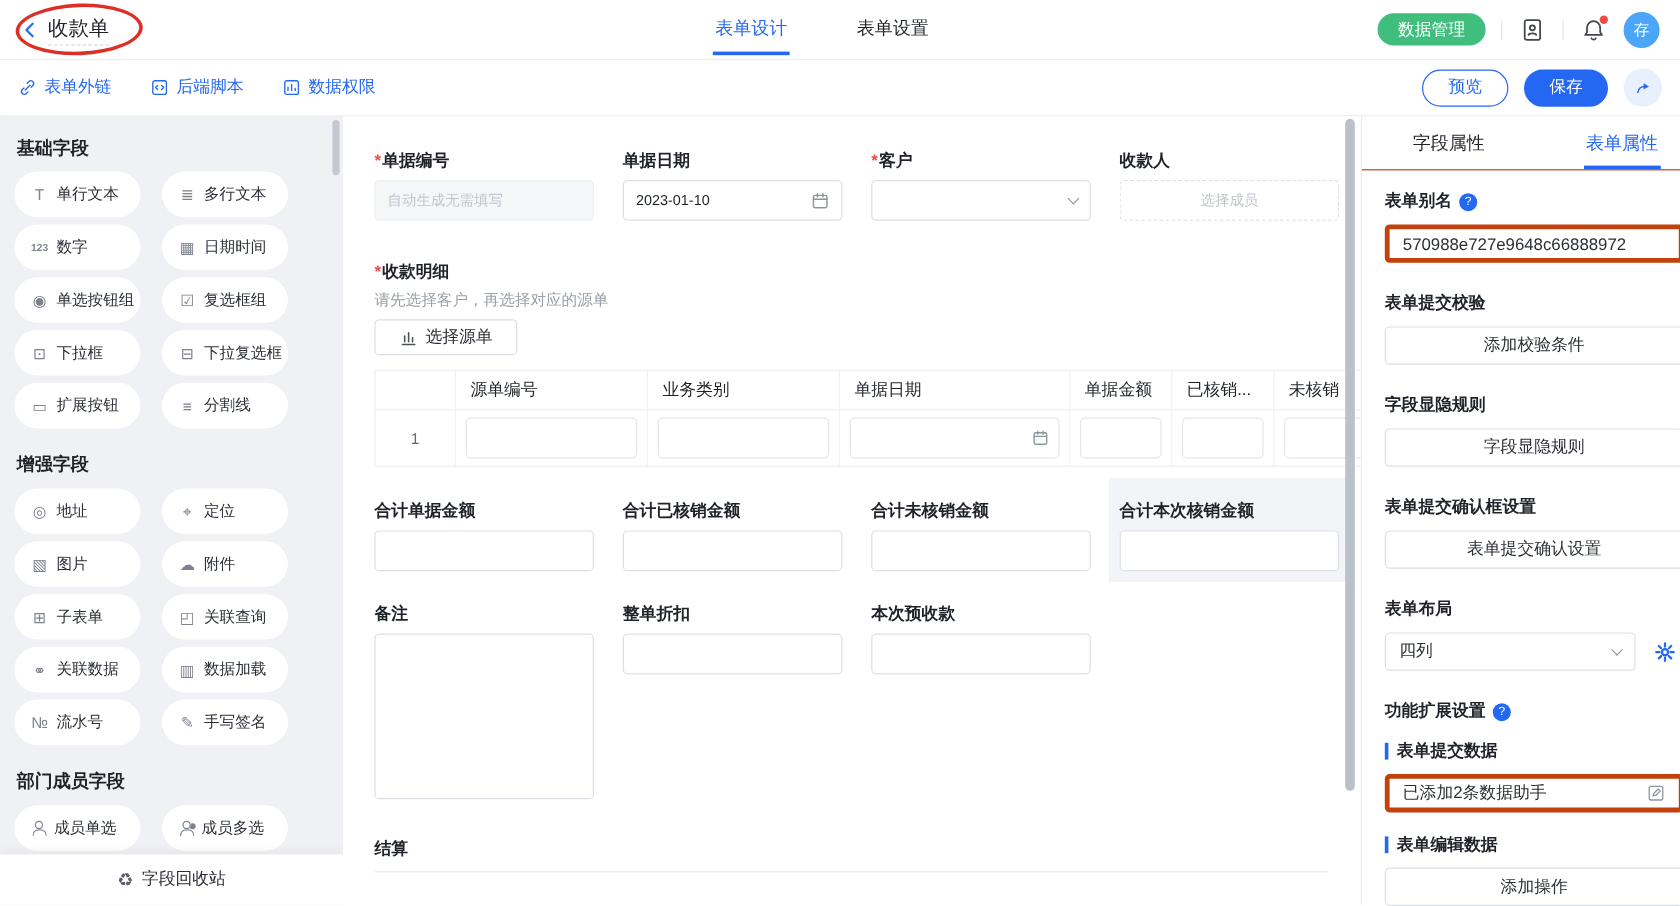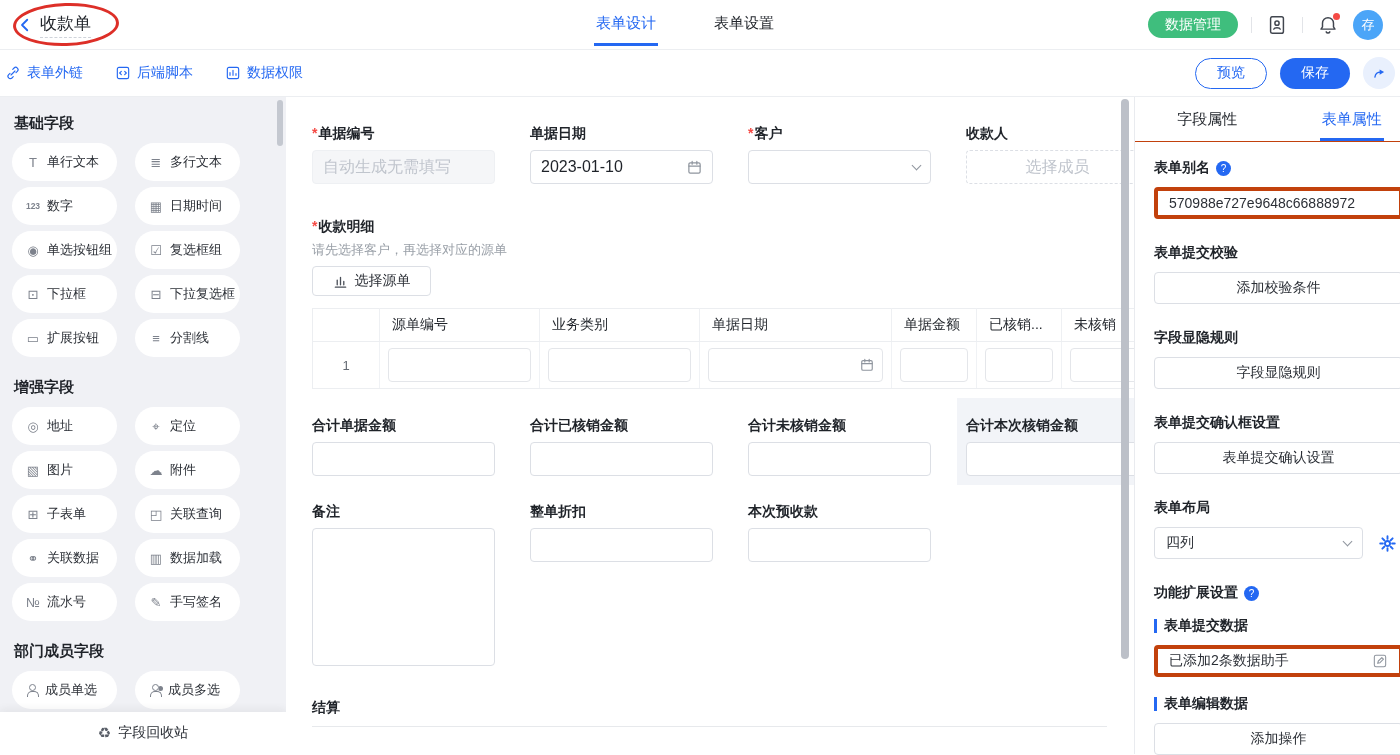--- a/index.html
+++ b/index.html
@@ -16,21 +16,21 @@
   .h-tab.active{color:#2468f2;font-weight:500}
   .h-tab.active::after{content:"";position:absolute;bottom:0;left:50%;transform:translateX(-50%);width:64px;height:3px;background:#2468f2}
   .h-right{margin-left:auto;display:flex;align-items:center;gap:13px;margin-right:17px}
   .green-btn{height:27px;padding:0 17px;border-radius:15px;background:#3fbe7d;color:#fff;font-size:14px;display:flex;align-items:center;cursor:pointer}
   .vdiv{width:1px;height:16px;background:#e2e4e8}
   .hicon{width:24px;height:24px;position:relative;color:#41464f;display:flex;align-items:center;justify-content:center}
   .reddot{position:absolute;top:0;right:0;width:7px;height:7px;border-radius:50%;background:#f54a45}
   .avatar{width:30px;height:30px;border-radius:50%;background:#4ba5f8;color:#fff;font-size:13px;display:flex;align-items:center;justify-content:center}
 
   
-  .toolbar{height:47px;display:flex;align-items:center;border-bottom:1px solid #eceef1;padding:0 5px;background:#fff;box-shadow:0 2px 4px rgba(31,35,41,.03)}
+  .toolbar{height:47px;display:flex;align-items:center;border-bottom:1px solid #eceef1;padding:0 15px;background:#fff;box-shadow:0 2px 4px rgba(31,35,41,.03)}
   .tlink{display:flex;align-items:center;gap:6px;color:#2468f2;font-size:14px;margin-right:32px;cursor:pointer}
   .pv-btn{height:31px;padding:0 21px;border:1px solid #2468f2;color:#2468f2;border-radius:16px;font-size:14px;display:flex;align-items:center;margin-left:auto;background:#fff;cursor:pointer}
   .sv-btn{height:31px;padding:0 21px;background:#2468f2;color:#fff;border-radius:16px;font-size:14px;display:flex;align-items:center;margin-left:13px;cursor:pointer}
   .share-btn{width:32px;height:32px;border-radius:50%;background:#e9f0fd;display:flex;align-items:center;justify-content:center;margin-left:13px;cursor:pointer}
 
   
   .bodyrow{display:flex;height:657px}
 
   
   .sidebar{width:286px;background:#f0f1f5;position:relative;padding:17px 0 0 12px;overflow:hidden;flex:none}
@@ -43,24 +43,24 @@
   .person{position:relative;width:14px;height:13px;display:inline-block;flex:none}
   .person::before{content:"";position:absolute;top:0;left:4px;width:5px;height:5px;border:1.3px solid #7d828c;border-radius:50%}
   .person::after{content:"";position:absolute;bottom:0;left:1.5px;width:10px;height:5px;border:1.3px solid #7d828c;border-bottom:none;border-radius:5px 5px 0 0}
   .person.multi::before{box-shadow:5px 1px 0 -1px #7d828c}
   .recycle-bar{position:absolute;left:0;right:0;bottom:0;height:42px;background:#fff;display:flex;align-items:center;justify-content:center;gap:7px;font-size:14px;color:#2b2f36;box-shadow:0 -3px 8px rgba(31,35,41,.06);cursor:pointer}
   .recycle-glyph{color:#5a5f69;font-size:15px}
   .sb-thumb{position:absolute;top:3px;right:3px;width:6px;height:46px;background:#c4c8d0;border-radius:3px}
 
   
   .canvas{width:848px;position:relative;overflow:hidden;padding:29px 0 0 26px;background:#fff;flex:none}
-  .fgrid{display:grid;grid-template-columns:repeat(4,183px);column-gap:35px}
+  .fgrid{display:grid;grid-template-columns:repeat(4,183px);column-gap:24px}
   .flabel{font-size:14px;font-weight:700;color:#1f2329;line-height:15px;margin-bottom:9px;display:block}
   .req::before{content:"*";color:#f54a45;margin-right:1px}
-  .inp{height:32px;border:1px solid #dcdfe5;border-radius:4px;display:flex;align-items:center;padding:16px 10px;font-size:16px;color:#1f2329;background:#fff}
+  .inp{height:32px;border:1px solid #dcdfe5;border-radius:4px;display:flex;align-items:center;padding:16px 10px;font-size:12px;color:#1f2329;background:#fff}
   .inp.gray{background:#f5f6f8;border-color:#eef0f3;color:#c0c5cd}
   .inp.dashed{border-style:dashed;justify-content:center;color:#c0c5cd}
   .inp .grow{flex:1}
   .hint{font-size:13px;color:#9aa0a8;margin-top:7px}
   .det-label{margin-top:35px;margin-bottom:0}
   .src-btn{margin-top:7px;width:119px;height:30px;border:1px solid #dcdfe5;border-radius:4px;display:flex;align-items:center;justify-content:center;gap:7px;font-size:14px;color:#2b2f36;background:#fff;cursor:pointer}
   .twrap{margin-top:12px;width:845px}
   table{border-collapse:collapse;table-layout:fixed;width:845px;border-top:1px solid #eceef1}
   th{height:33px;font-weight:400;font-size:14px;color:#1f2329;text-align:left;padding-left:12px;border-bottom:1px solid #eceef1;border-right:1px solid #eef0f3;white-space:nowrap;overflow:hidden}
   th:first-child{border-left:1px solid #eceef1}

